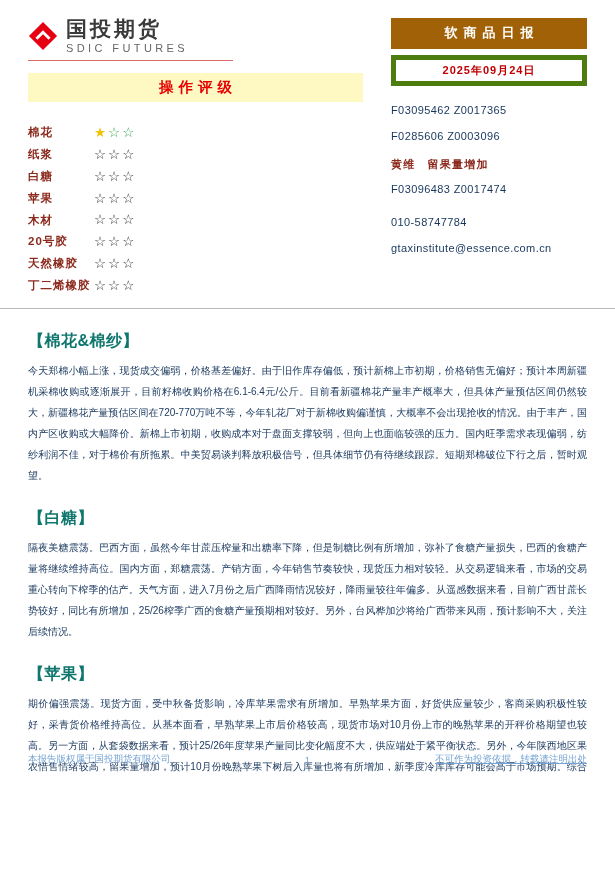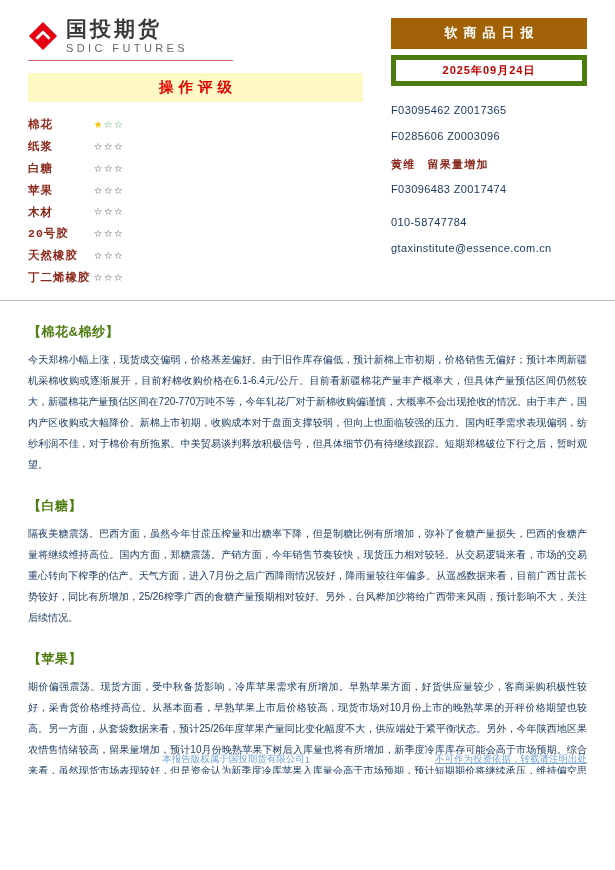--- a/index.html
+++ b/index.html
@@ -24,45 +24,45 @@
 
   
   .title-box { background:#a16207; color:#fff; text-align:center; font-size:13px; font-weight:bold;
                padding:6px 0 7px; letter-spacing:6px; text-indent:6px; }
   .date-box { margin-top:6px; border:5px solid #4d7c0f; color:#c00000; font-weight:bold; text-align:center;
               font-size:11px; padding:3px 0; letter-spacing:1px; }
 
   
   .rating-banner { margin-top:12px; background:#fef9c3; color:#e60000; font-weight:bold; text-align:center;
                    font-size:14.5px; padding:5px 0; letter-spacing:5px; text-indent:5px; }
-  .ratings { margin-top:12px;font-family:Liberation Mono, monospace; }
+  .ratings { margin-top:20px; }
   .rating-row { display:flex; align-items:center; height:21.8px; }
   .commodity { min-width:66px; color:#8c2a1e; font-weight:bold; font-size:11.5px; letter-spacing:1px; }
   .stars { font-size:13.5px; color:#333; letter-spacing:2px; line-height:1; }
   .rating-row.cotton .sf { color:#f2c200; }
   .rating-row.cotton .se { color:#3aa655; }
 
   
   .analysts { margin-top:18px; }
   .a-line { font-size:11px; height:26.4px; color:#17365d; letter-spacing:0.4px; }
   .a-line.name { color:#8c2a1e; font-weight:bold; font-size:11px; letter-spacing:1.2px; }
   .a-line.gap-before { margin-top:6px; }
 
   
   .divider { border:none; border-top:1px solid #b9b9b9; margin:12px -28px 0; }
 
   
   .section { margin-top:22px; }
-  .section-title { color:#4d7c0f; font-weight:bold; font-size:13px; letter-spacing:0.5px; }
+  .section-title { color:#0f766e; font-weight:bold; font-size:16px; letter-spacing:0.5px; }
   .section-body { margin-top:8px; font-size:10px; line-height:21px; color:#17365d; text-align:justify; }
 
   
   .footer { position:absolute; left:28px; right:28px; bottom:8px; display:flex; align-items:center;
             font-size:9.5px; color:#74a3d4; }
-  .footer .f-left  { flex:1; text-align:right; }
+  .footer .f-left  { flex:1; text-align:left; }
   .footer .f-mid   { flex:0 0 auto; text-align:center; }
   .footer .f-right { flex:1; text-align:right;text-decoration:underline; }
 </style>
 </head>
 <body>
 
 <div class="page">
 
   <div class="top">
 

